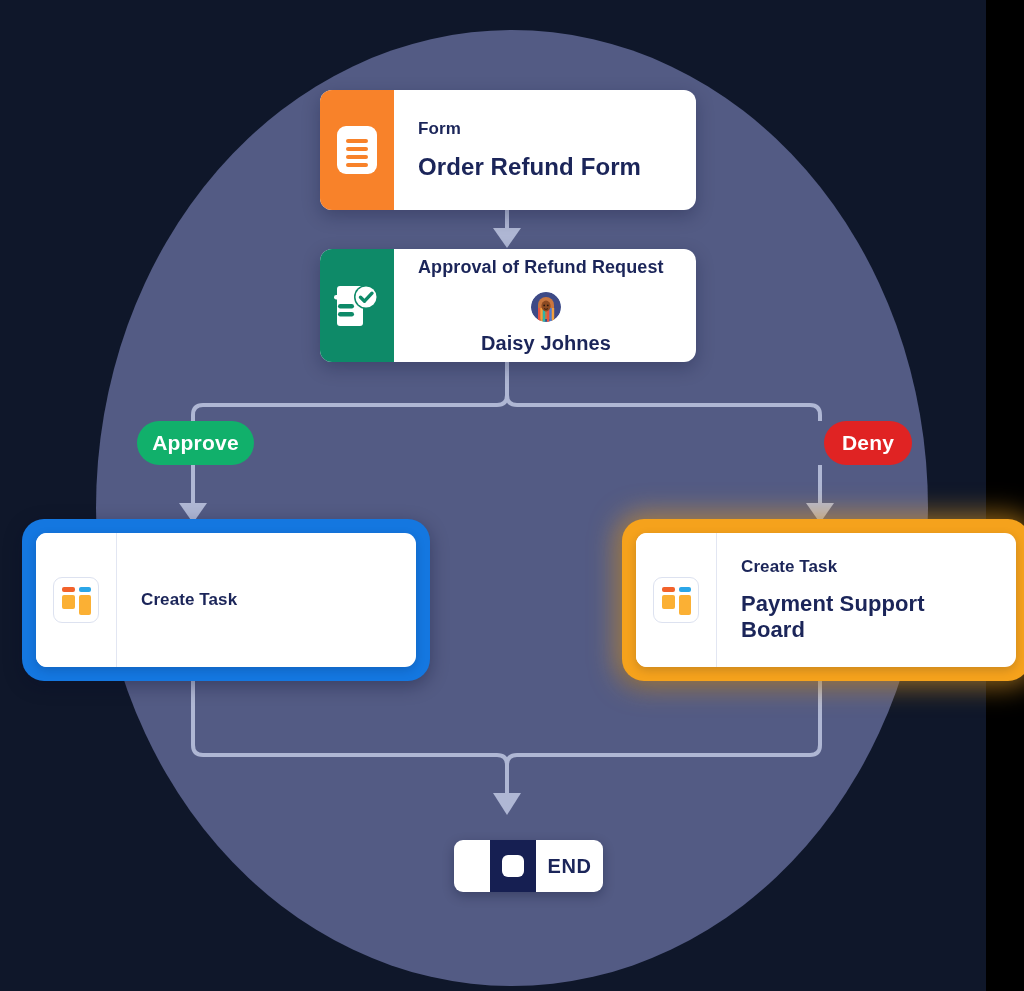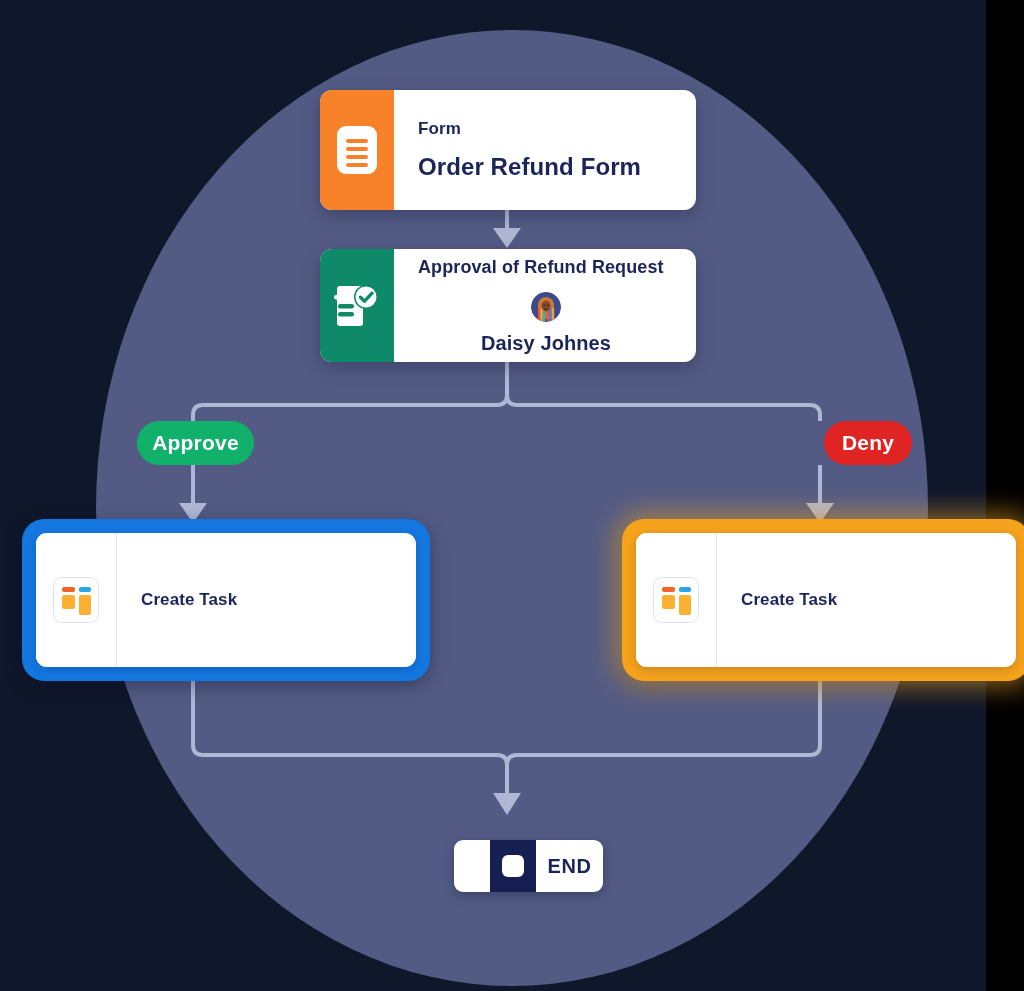--- a/index.html
+++ b/index.html
@@ -378,20 +378,21 @@
       <div class="node-icon-pane">
         <div class="kanban-icon">
           <i class="k-tl"></i>
             <i class="k-tr"></i>
             <i class="k-bl"></i>
             <i class="k-br"></i>
         </div>
       </div>
       <div class="node-body">
         <div class="node-kicker">Create Task</div>
+        <div class="node-title">Payment Support Board</div>
       </div>
     </div>
   </div>
 
   <div id="node-end">
     <div class="end-icon-pane">
       <div class="end-square"></div>
     </div>
     <div class="end-label">END</div>
   </div>

